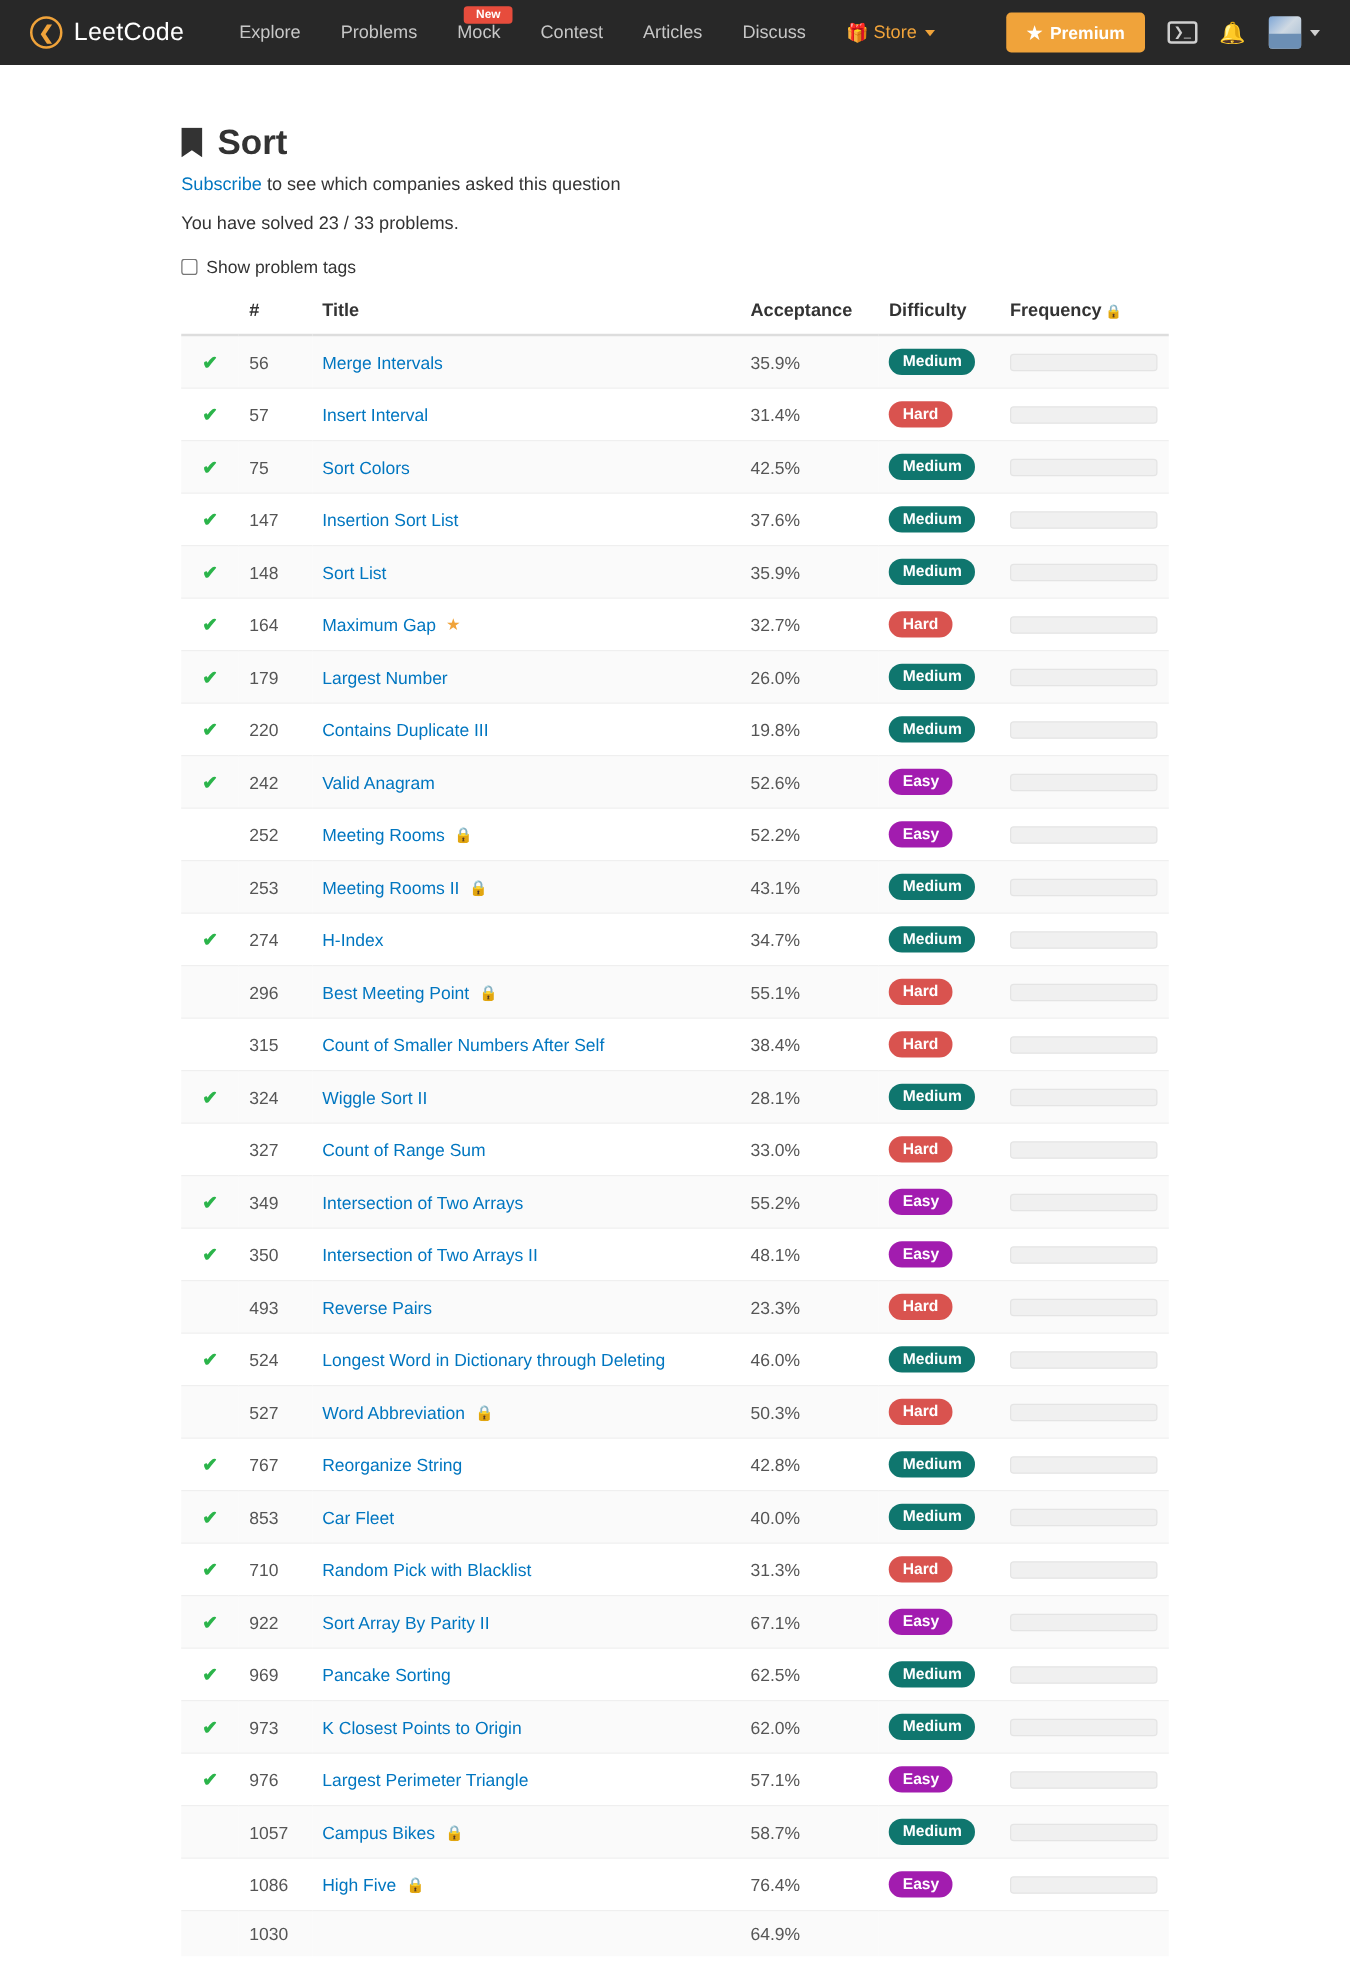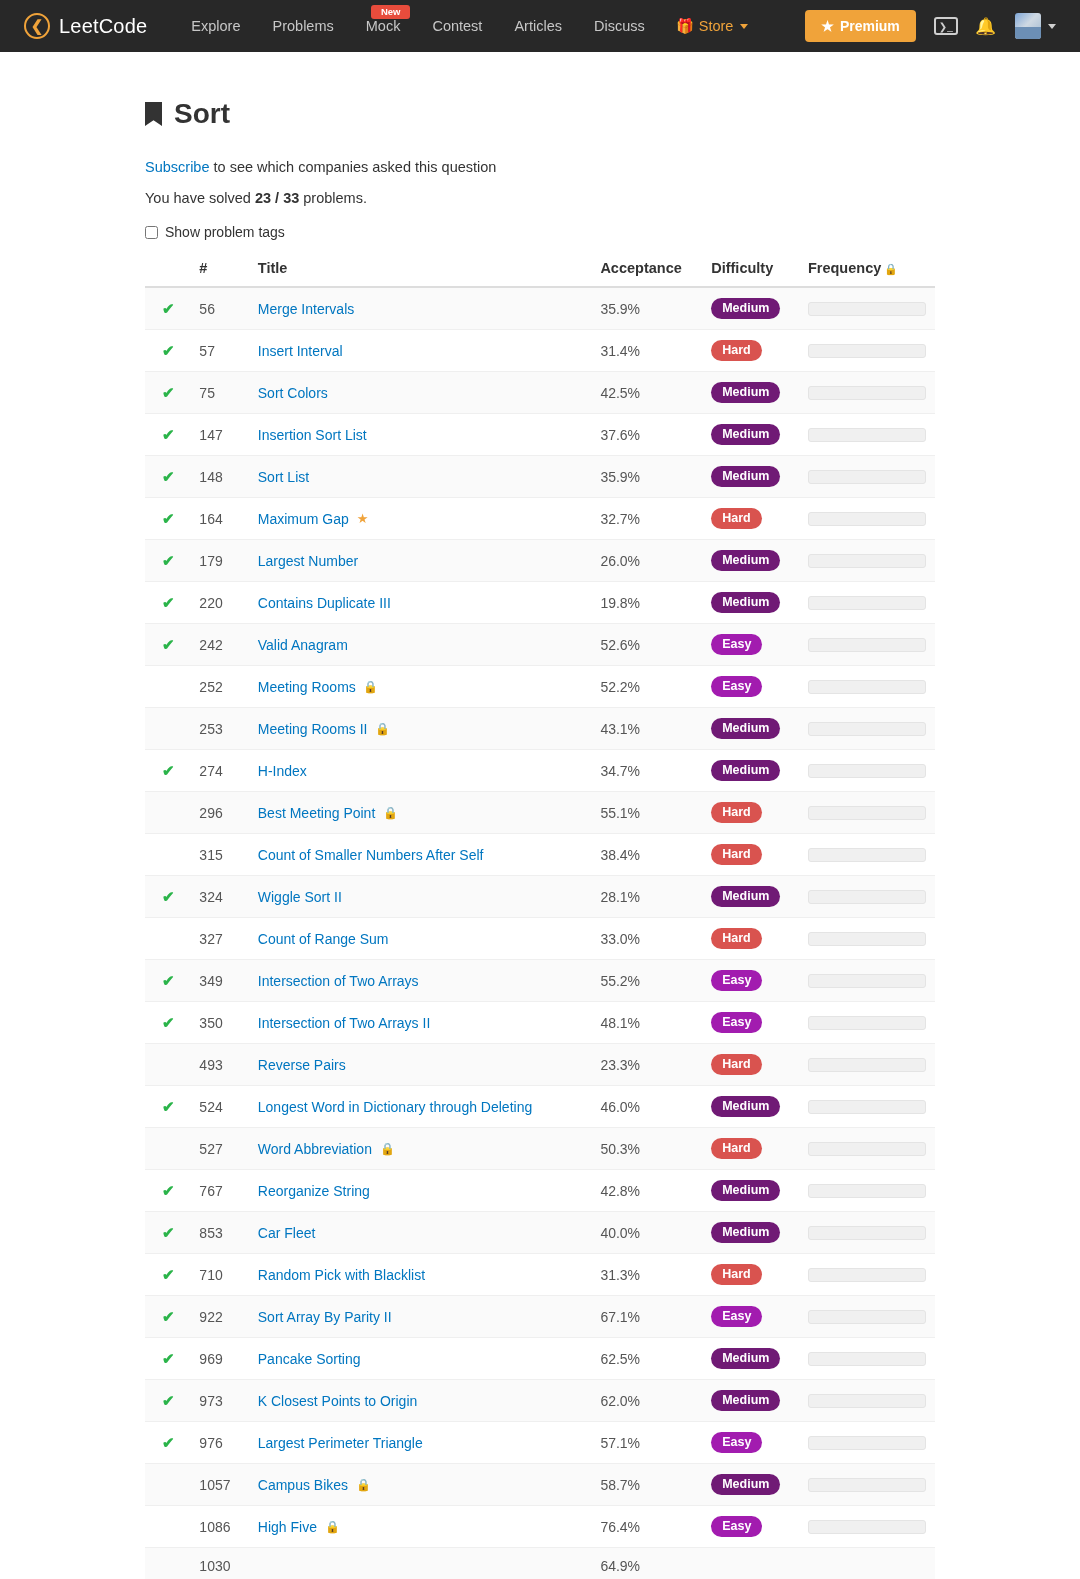--- a/index.html
+++ b/index.html
@@ -148,31 +148,31 @@
     clip-path: polygon(0 0, 100% 0, 100% 100%, 50% 76%, 0 100%);
     display:block;
   }
   h1.page-title {
     font-size: 28px;
     font-weight: bold;
     margin: 0;
     color: #333;
   }
   .subscribe-line {
-    margin-top: 29px;
+    margin-top: 10px;
     font-size: 14.5px;
     color: #333;
   }
   .link { color: #0076c0; text-decoration: none; cursor:pointer; }
   .solved-line {
     margin-top: 15px;
     font-size: 14.5px;
     color: #333;
   }
-  .solved-line b { font-weight: bold; }
+  .solved-line b { font-weight: normal; }
   .tags-row {
     margin-top: 18px;
     display: flex;
     align-items: center;
     gap: 7px;
     font-size: 14px;
     color: #333;
   }
   .tags-row input { margin:0; }
 
@@ -229,21 +229,21 @@
   .pill {
     display: inline-block;
     padding: 3px 11px;
     border-radius: 11px;
     color: #fff;
     font-size: 12.5px;
     font-weight: bold;
     line-height: 15px;
   }
   .pill.easy { background: #a21caf; }
-  .pill.medium { background: #701a75; }
+  .pill.medium { background: #0f766e; }
   .pill.hard { background: #d9534f; }
   .freq-bar {
     width: 118px;
     height: 14px;
     background: #f0f0f0;
     border: 1px solid #e4e4e4;
     border-radius: 3px;
   }
   .lock-head { font-size: 11px; color:#555; margin-left:3px;}
 </style>

